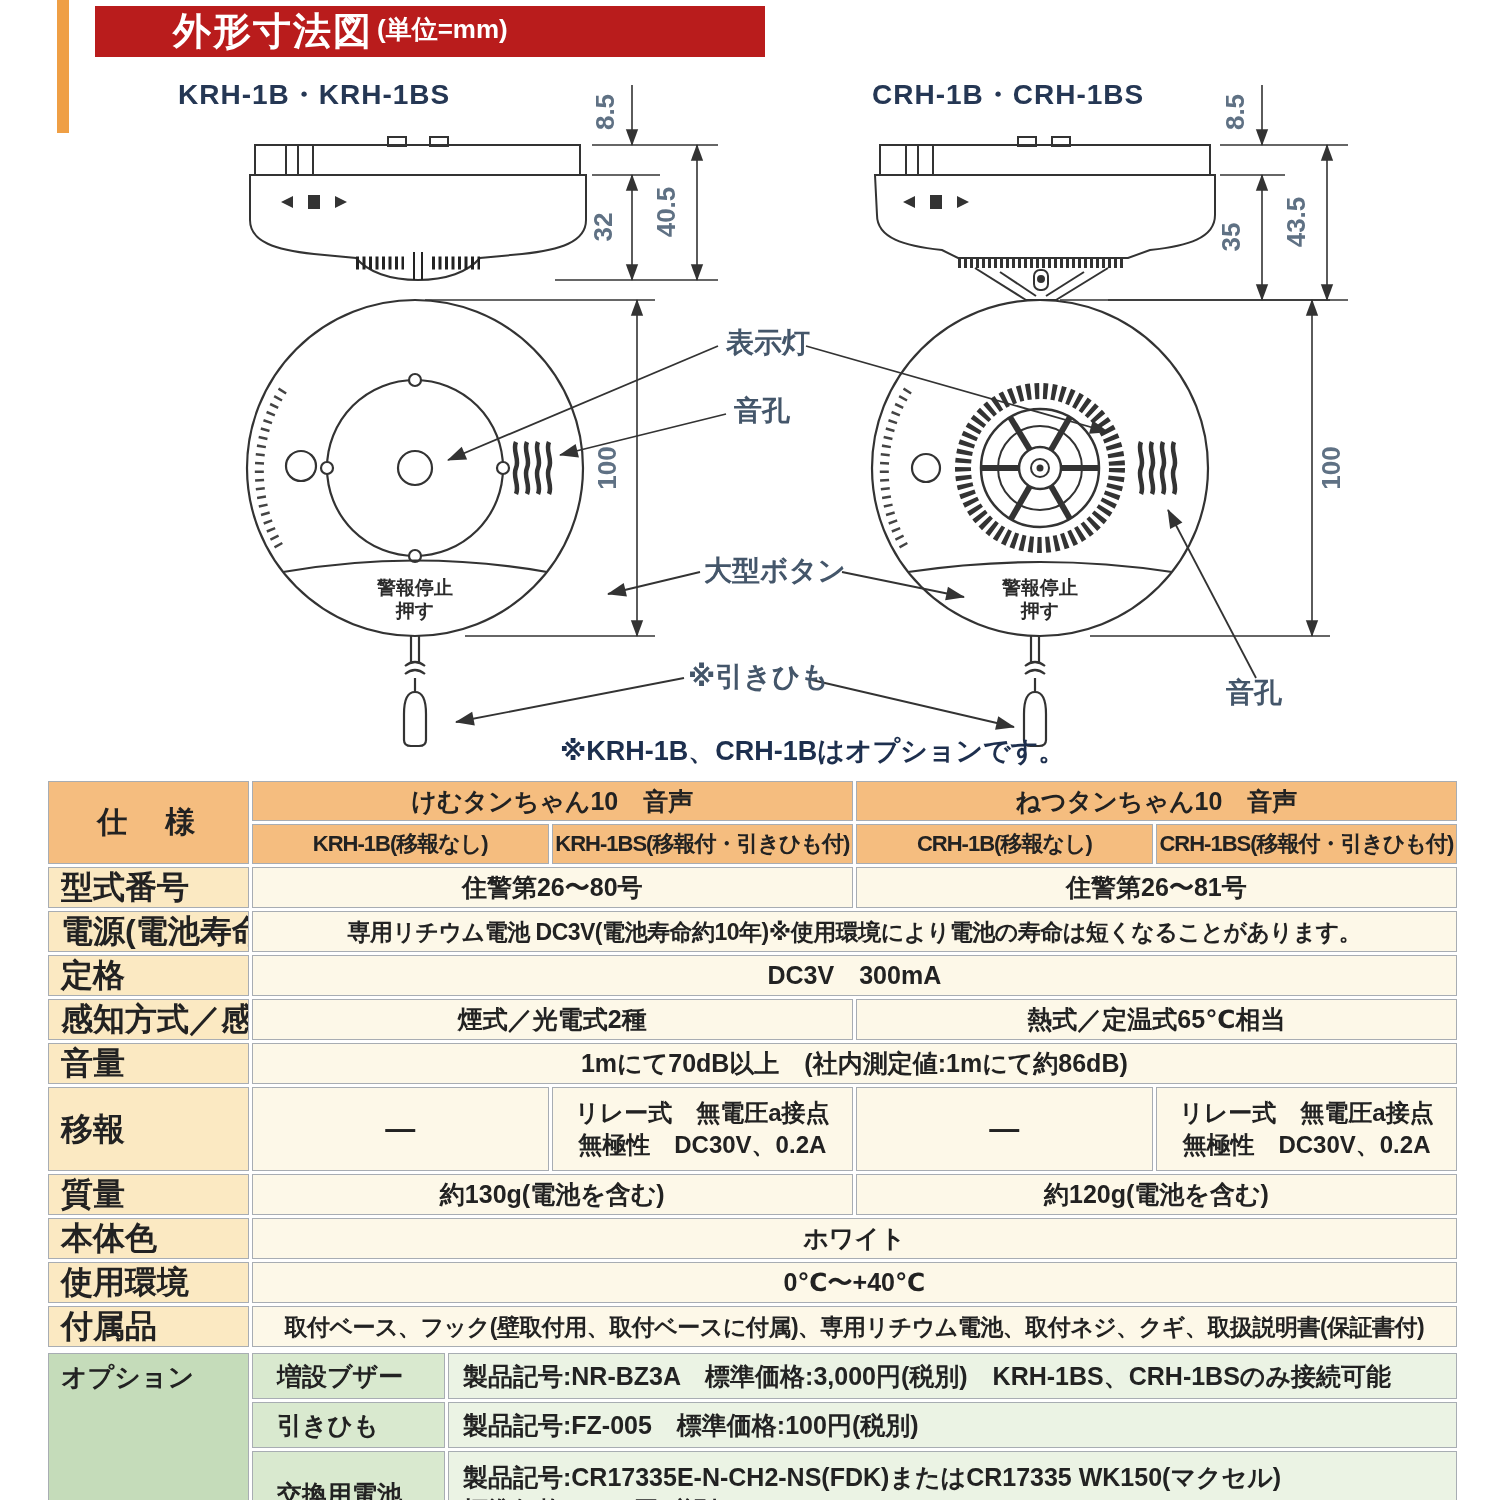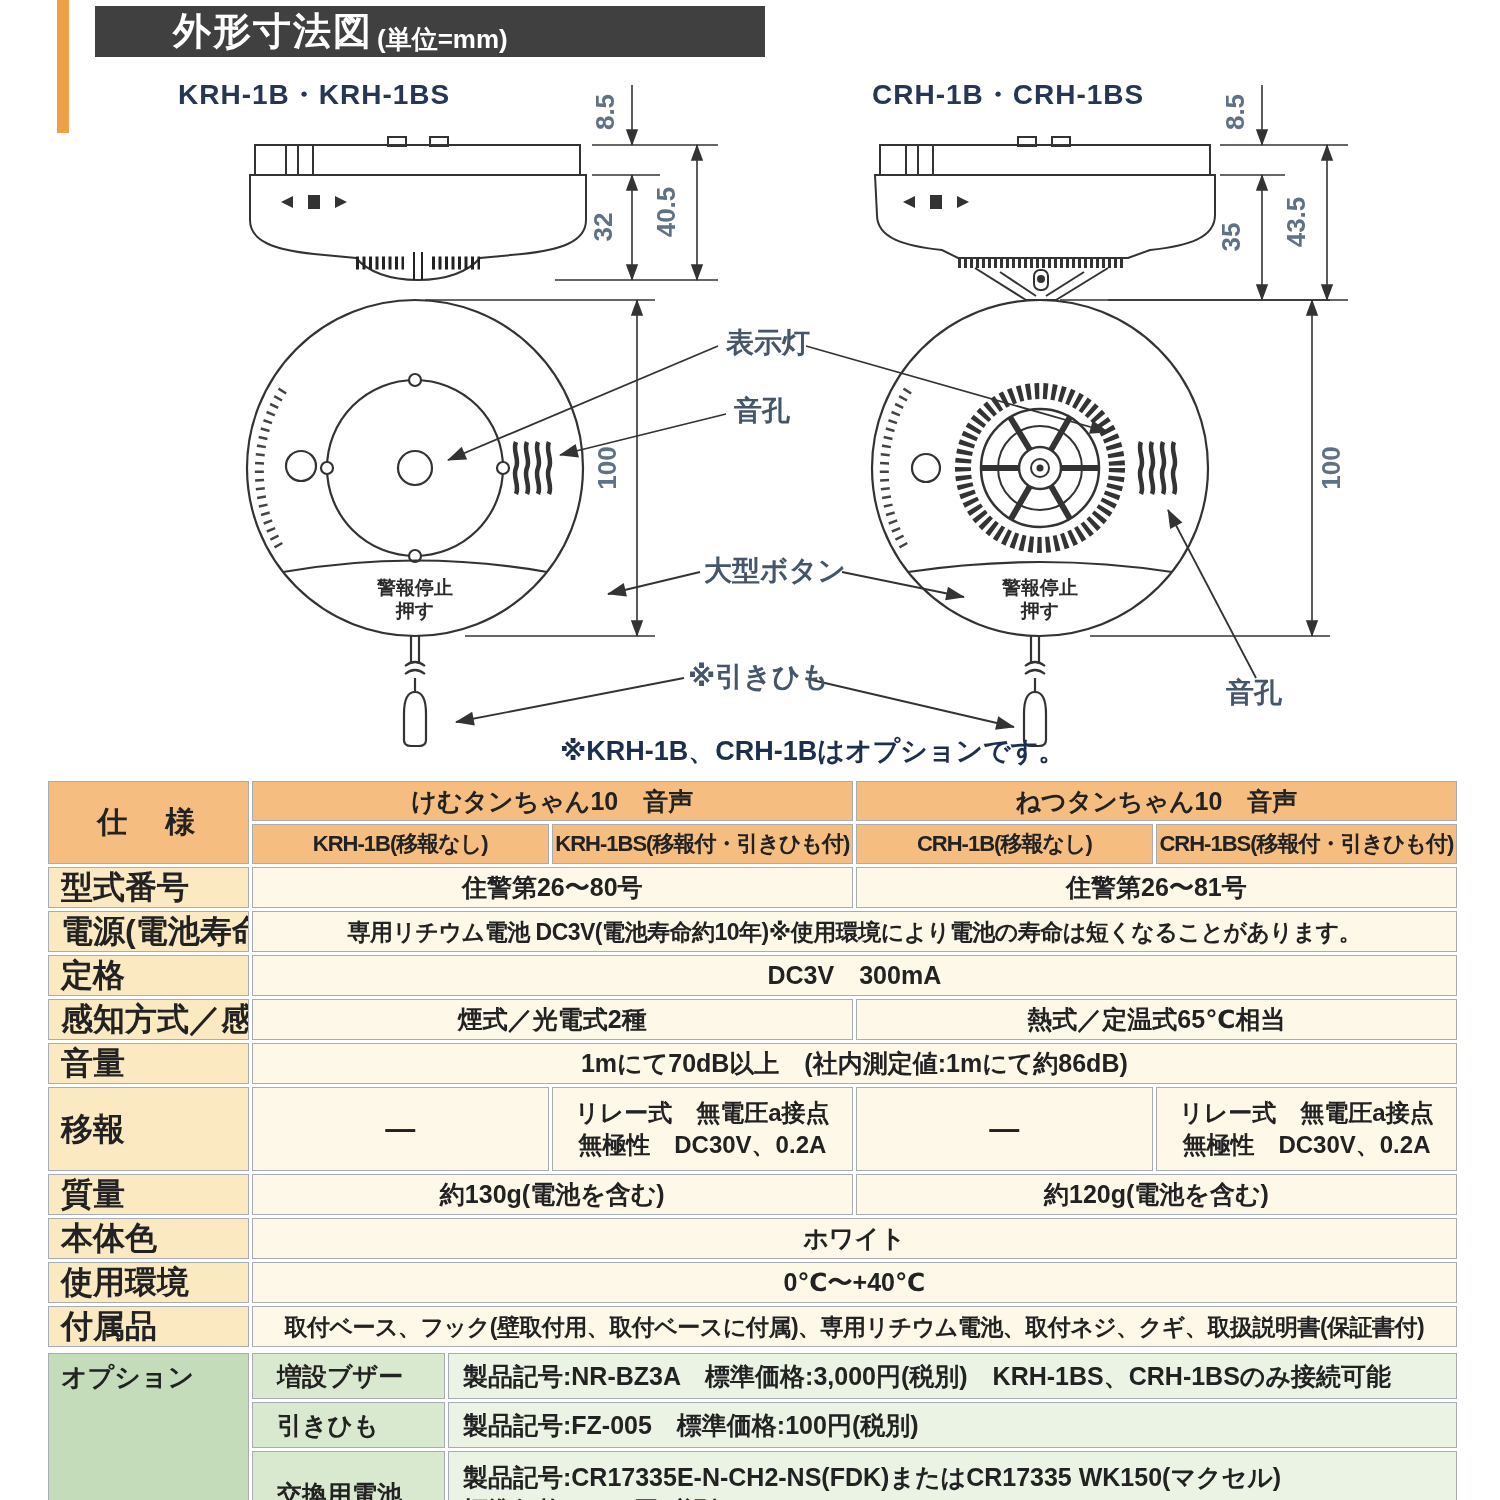--- a/index.html
+++ b/index.html
@@ -5,24 +5,24 @@
   html,body{margin:0;padding:0;}
   body{
     width:1500px;height:1500px;overflow:hidden;background:#ffffff;
     font-family:"Liberation Sans","DejaVu Sans",sans-serif;
     -webkit-font-smoothing:antialiased;
   }
   .abs{position:absolute;}
 
   
   #edge-strip{left:57px;top:0;width:12px;height:133px;background:#ef9f45;}
-  #banner{left:95px;top:6px;width:670px;height:51px;background:#404040;
-    display:flex;align-items:flex-end;padding-left:78px;box-sizing:border-box;color:#fff;}
+  #banner{left:95px;top:6px;width:670px;height:51px;background:#b91c1c;
+    display:flex;align-items:flex-start;padding-left:78px;box-sizing:border-box;color:#fff;}
   #banner .t1{font-size:38px;font-weight:bold;letter-spacing:2px;}
-  #banner .t2{font-size:26px;font-weight:bold;margin-left:4px;margin-top:12px;}
+  #banner .t2{font-size:26px;font-weight:bold;margin-left:4px;margin-top:6px;}
 
   .model-title{font-size:28px;font-weight:bold;color:#253754;letter-spacing:1px;}
   #model-left{left:178px;top:76px;}
   #model-right{left:872px;top:76px;}
 
   #diagram-svg{left:0;top:0;width:1500px;height:775px;}
 
   
   #spec-wrap{left:45px;top:778px;width:1415px;color:#222;}
   table{border-collapse:separate;border-spacing:3px;table-layout:fixed;width:1415px;}

